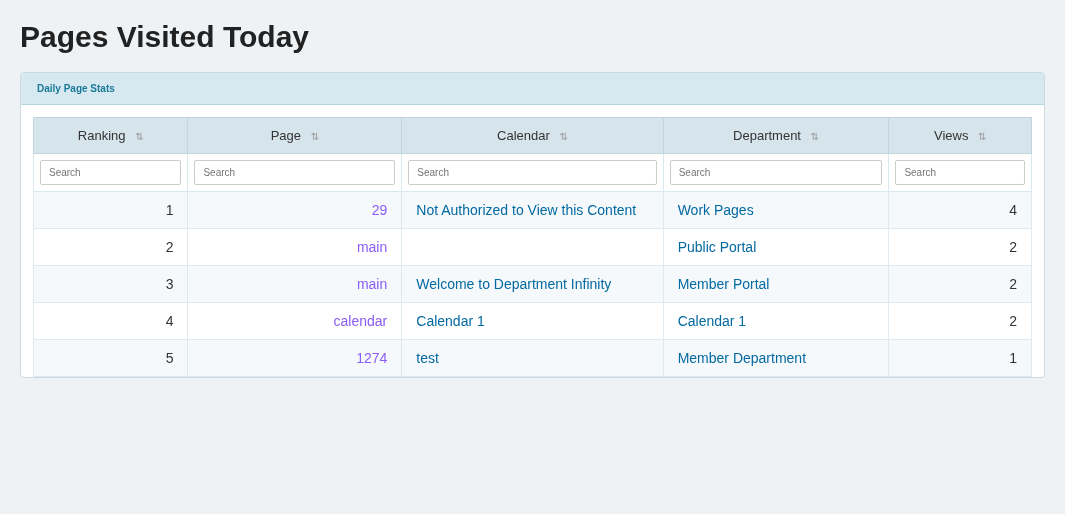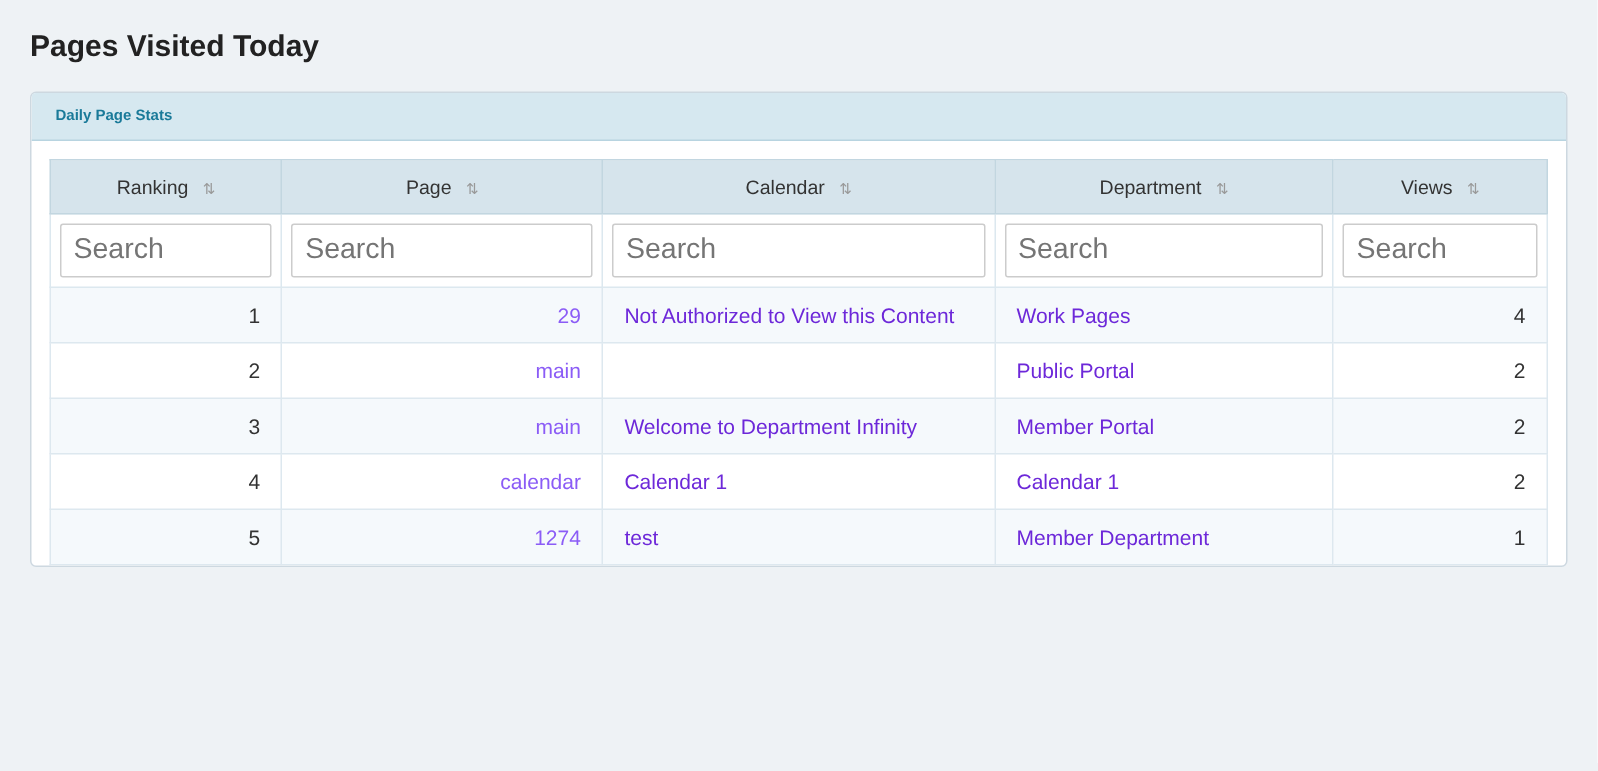--- a/index.html
+++ b/index.html
@@ -4,21 +4,21 @@
   <style>
     * { box-sizing: border-box; margin: 0; padding: 0; }
     body {
       font-family: Arial, sans-serif;
       background: #eef2f5;
       padding: 20px;
       font-size: 14px;
       color: #333;
     }
     .page-title {
-      font-size: 20px;
+      font-size: 30px;
       font-weight: bold;
       color: #222;
       margin-bottom: 18px;
     }
     .card {
       background: #fff;
       border: 1px solid #cdd8e0;
       border-radius: 4px;
       overflow: hidden;
     }
@@ -56,21 +56,21 @@
     .search-row td {
       padding: 6px 6px;
       background: #fff;
       border: 1px solid #dce8ef;
     }
     .search-row input {
       width: 100%;
       padding: 6px 8px;
       border: 1px solid #ccc;
       border-radius: 2px;
-      font-size: 19px;
+      font-size: 10px;
       color: #666;
       outline: none;
       background: #fff;
     }
     tbody tr.data-row {
       border-bottom: 1px solid #dde8ef;
     }
     tbody tr.data-row td {
       padding: 10px 14px;
       border: 1px solid #dde8ef;
@@ -99,21 +99,21 @@
     .col-department {
       text-align: left;
       width: 190px;
     }
     .col-views {
       text-align: right;
       color: #333;
       width: 120px;
     }
     a.tbl-link {
-      color: #6d28d9;
+      color: #0369a1;
       text-decoration: none;
       text-align: center;
     }
   </style>
 </head>
 <body>
 
 <h1 class="page-title">Pages Visited Today</h1>
 
 <div class="card">

